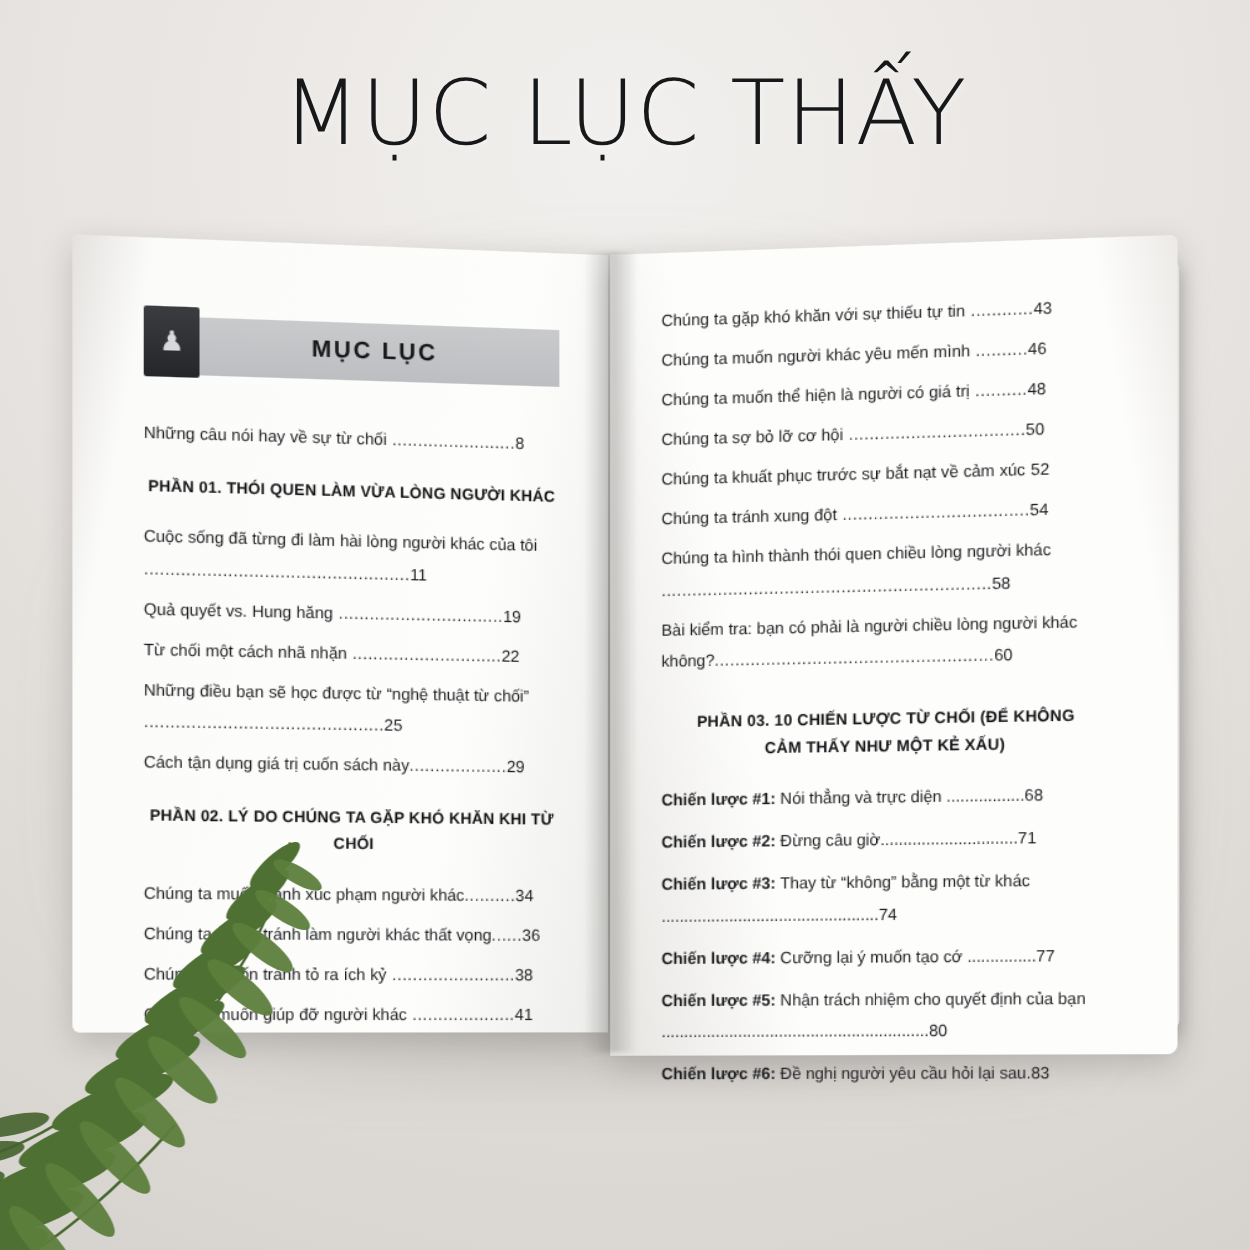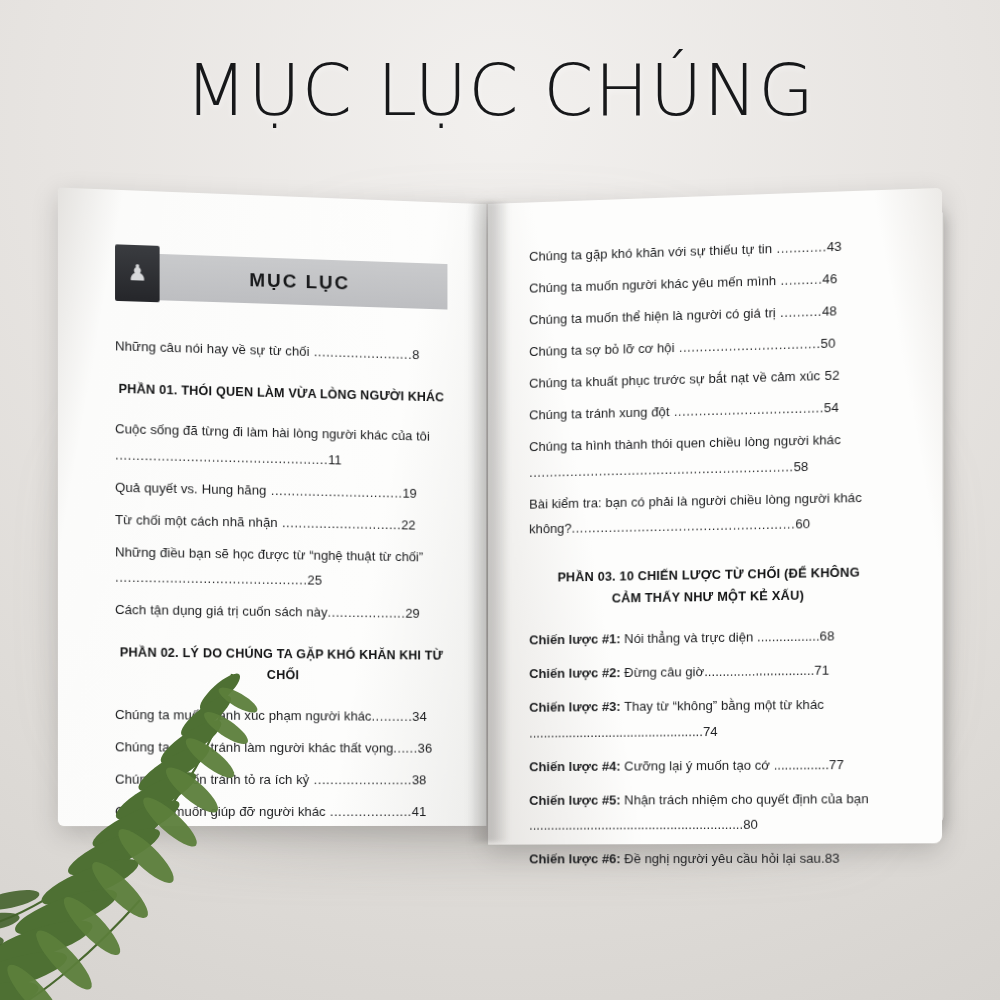--- a/index.html
+++ b/index.html
@@ -195,21 +195,21 @@
     height: 420px;
     pointer-events: none;
   }
 </style>
 </head>
 <body>
 
 <div class="scene">
   <div class="scene-shadow"></div>
 
-  <div class="page-title">MỤC LỤC CHÚNG</div>
+  <div class="page-title">MỤC LỤC THẤY</div>
 
   <div class="book">
     <div class="page-stack-right"></div>
 
     <div class="page left">
       <div class="page-inner">
 
         <div class="toc-header">
           <div class="toc-header-bar"></div>
           <div class="toc-header-badge">

